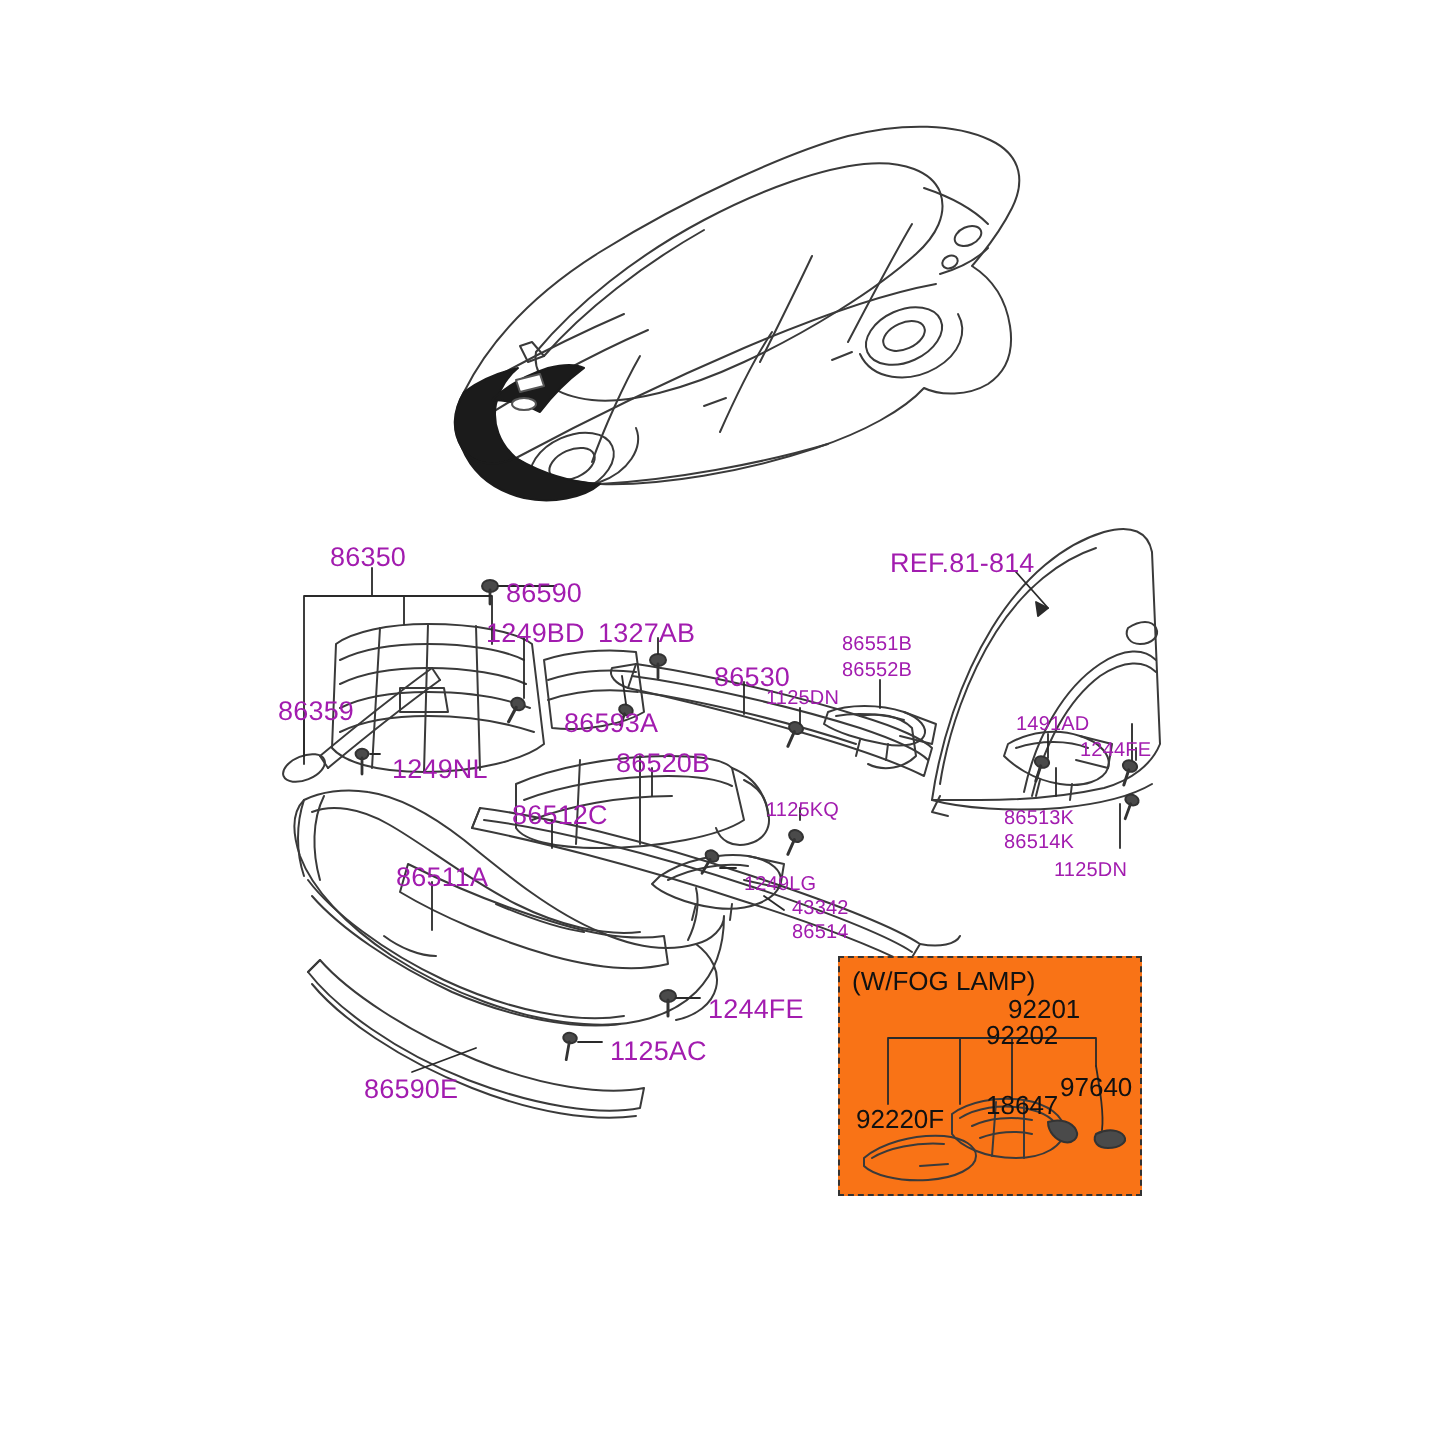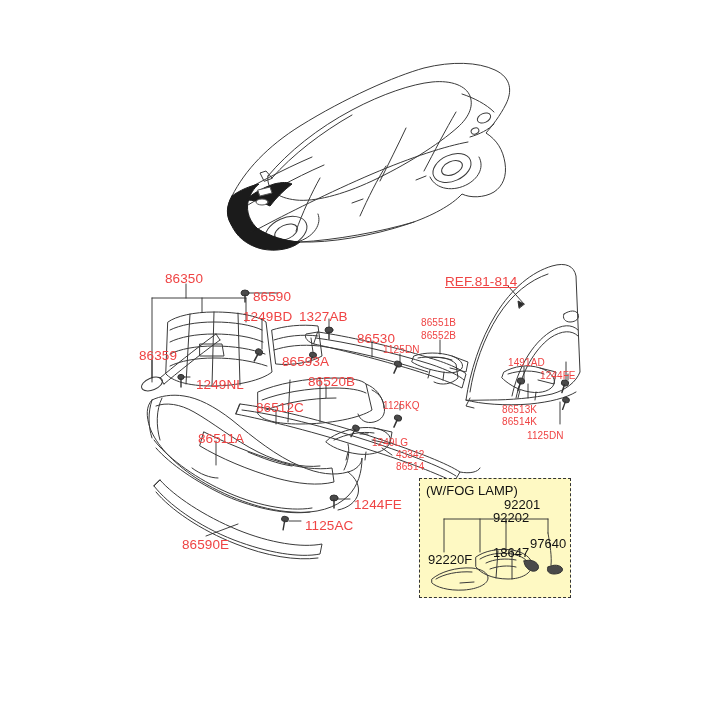--- a/index.html
+++ b/index.html
@@ -1,25 +1,25 @@
 <!DOCTYPE html>
 <html><head>
 <meta charset="utf-8">
 <style>
   html,body{margin:0;padding:0;background:#fff;}
   body{width:720px;height:720px;position:relative;overflow:hidden;
        font-family:"Liberation Sans","DejaVu Sans",sans-serif;color:#111;}
   #sheet{position:absolute;inset:0;}
   svg.art{position:absolute;left:0;top:0;width:720px;height:720px;overflow:visible;}
-  .lbl{position:absolute;font-size:13.5px;letter-spacing:.1px;white-space:nowrap;color:#ef4444;}
+  .lbl{position:absolute;font-size:13.5px;letter-spacing:.1px;white-space:nowrap;color:#a21caf;}
   .lbl.sm{font-size:10px;}
-  .lbl.ref{text-decoration:underline;}
+  .lbl.ref{}
   .foglabel{position:absolute;font-size:13px;white-space:nowrap;}
   #fogbox{position:absolute;left:419px;top:478px;width:152px;height:120px;
-          border:1px dashed #333;box-sizing:border-box;background:#fef9c3;}
+          border:1px dashed #333;box-sizing:border-box;background:#f97316;}
   #footer{position:absolute;left:0;top:646px;width:720px;height:74px;}
 </style>
 </head>
 <body>
 
 <div id="sheet">
 
   <svg class="art" viewBox="0 0 720 720">
     <g fill="none" stroke="#3a3a3a" stroke-width="1" stroke-linejoin="round" stroke-linecap="round">
 

